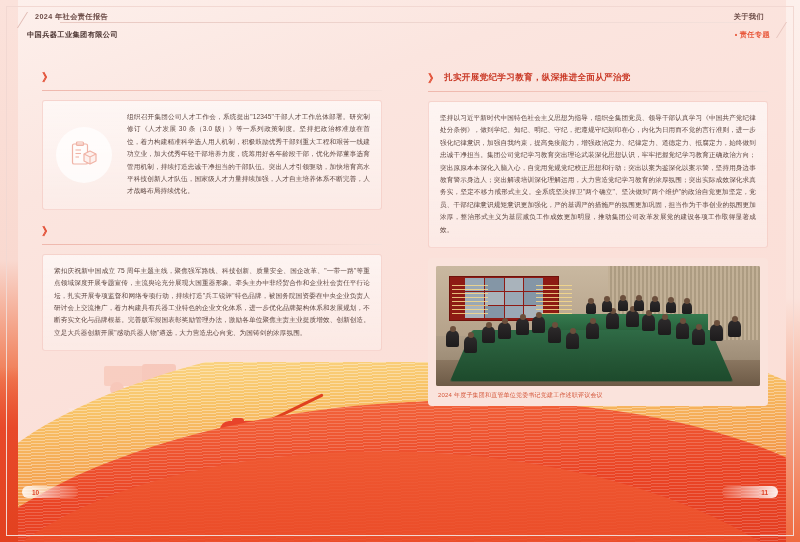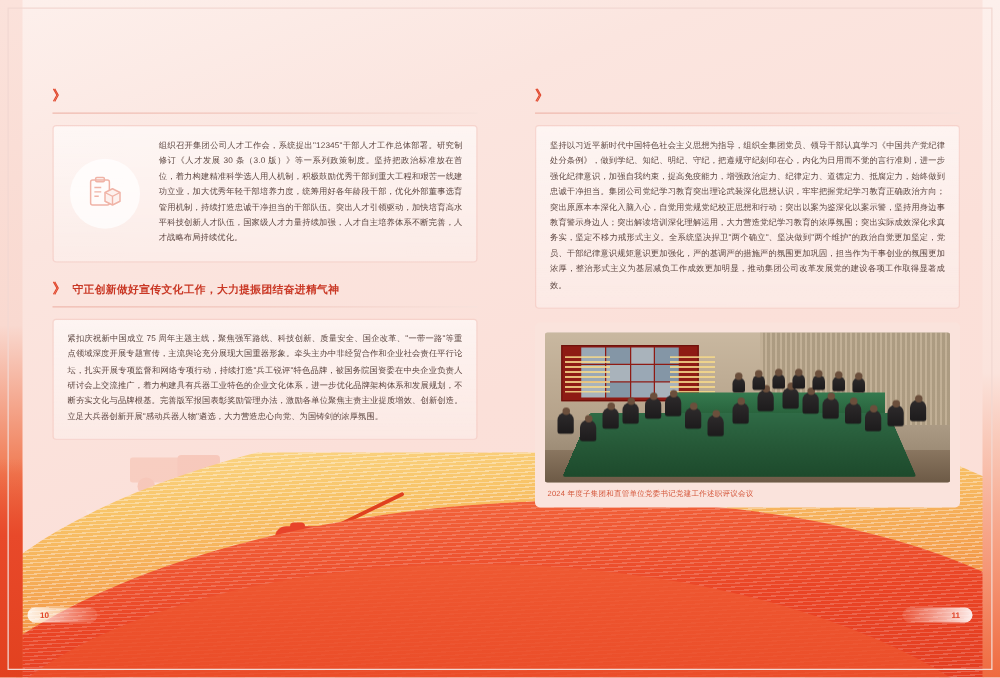--- a/index.html
+++ b/index.html
@@ -427,20 +427,31 @@
     </div>
 
     <div class="art-hill-red"></div>
     <div class="art-hill-red2"></div>
   </div>
 
   <div class="spine-strip"></div>
   <div class="right-strip"></div>
   <div class="page-frame"></div>
 
+  <div class="header">
+    <div class="hdr-rule"></div>
+    <div class="hdr-slash-left"></div>
+    <div class="hdr-slash-right"></div>
+    <div class="hdr-title">2024 年社会责任报告</div>
+    <div class="hdr-sub">中国兵器工业集团有限公司</div>
+    <div class="hdr-right-top">关于我们</div>
+    <div class="hdr-right-bot">
+      <span class="bullet">•</span><span>责任专题</span>
+    </div>
+  </div>
 
   <div class="col col-left">
 
     <div class="sec-head">
       <span class="chev">》</span>
     </div>
     <div class="sec-rule"></div>
 
     <div class="card with-icon">
       <div class="icon-badge">
@@ -452,32 +463,32 @@
           <line x1="6.5" y1="17" x2="10" y2="17" stroke="#f0b3a6" stroke-width="1.1"></line>
           <path d="M15 14 L21 11 L27 14 L27 21 L21 24 L15 21 Z" fill="#fdf1ee" stroke="#f0b3a6" stroke-width="1.2" stroke-linejoin="round"></path>
           <path d="M15 14 L21 17 L27 14 M21 17 L21 24" fill="none" stroke="#f0b3a6" stroke-width="1.1"></path>
         </svg>
       </div>
       <p class="body-text">组织召开集团公司人才工作会，系统提出"12345"干部人才工作总体部署。研究制修订《人才发展 30 条（3.0 版）》等一系列政策制度。坚持把政治标准放在首位，着力构建精准科学选人用人机制，积极鼓励优秀干部到重大工程和艰苦一线建功立业，加大优秀年轻干部培养力度，统筹用好各年龄段干部，优化外部董事选育管用机制，持续打造忠诚干净担当的干部队伍。突出人才引领驱动，加快培育高水平科技创新人才队伍，国家级人才力量持续加强，人才自主培养体系不断完善，人才战略布局持续优化。</p>
     </div>
 
     <div class="sec-head" style="margin-top:16px;">
       <span class="chev">》</span>
-      <span class="sec-title">守正创新做好宣传文化工作，大力提振团结奋进精气神</span>
     </div>
     <div class="sec-rule"></div>
 
     <div class="card">
       <p class="body-text">紧扣庆祝新中国成立 75 周年主题主线，聚焦强军路线、科技创新、质量安全、国企改革、"一带一路"等重点领域深度开展专题宣传，主流舆论充分展现大国重器形象。牵头主办中非经贸合作和企业社会责任平行论坛，扎实开展专项监督和网络专项行动，持续打造"兵工锐评"特色品牌，被国务院国资委在中央企业负责人研讨会上交流推广，着力构建具有兵器工业特色的企业文化体系，进一步优化品牌架构体系和发展规划，不断夯实文化与品牌根基。完善版军报国表彰奖励管理办法，激励各单位聚焦主责主业提质增效、创新创造。立足大兵器创新开展"感动兵器人物"遴选，大力营造忠心向党、为国铸剑的浓厚氛围。</p>
     </div>
   </div>
 
   <div class="col col-right">
     <div class="sec-head">
       <span class="chev">》</span>
+      <span class="sec-title">扎实开展党纪学习教育，纵深推进全面从严治党</span>
     </div>
     <div class="sec-rule"></div>
 
     <div class="card">
       <p class="body-text">坚持以习近平新时代中国特色社会主义思想为指导，组织全集团党员、领导干部认真学习《中国共产党纪律处分条例》，做到学纪、知纪、明纪、守纪，把遵规守纪刻印在心，内化为日用而不觉的言行准则，进一步强化纪律意识，加强自我约束，提高免疫能力，增强政治定力、纪律定力、道德定力、抵腐定力，始终做到忠诚干净担当。集团公司党纪学习教育突出理论武装深化思想认识，牢牢把握党纪学习教育正确政治方向；突出原原本本深化入脑入心，自觉用党规党纪校正思想和行动；突出以案为鉴深化以案示警，坚持用身边事教育警示身边人；突出解读培训深化理解运用，大力营造党纪学习教育的浓厚氛围；突出实际成效深化求真务实，坚定不移力戒形式主义。全系统坚决捍卫"两个确立"、坚决做到"两个维护"的政治自觉更加坚定，党员、干部纪律意识规矩意识更加强化，严的基调严的措施严的氛围更加巩固，担当作为干事创业的氛围更加浓厚，整治形式主义为基层减负工作成效更加明显，推动集团公司改革发展党的建设各项工作取得显著成效。</p>
     </div>
   </div>
 
   <div class="photo-card">
     <div class="photo">

